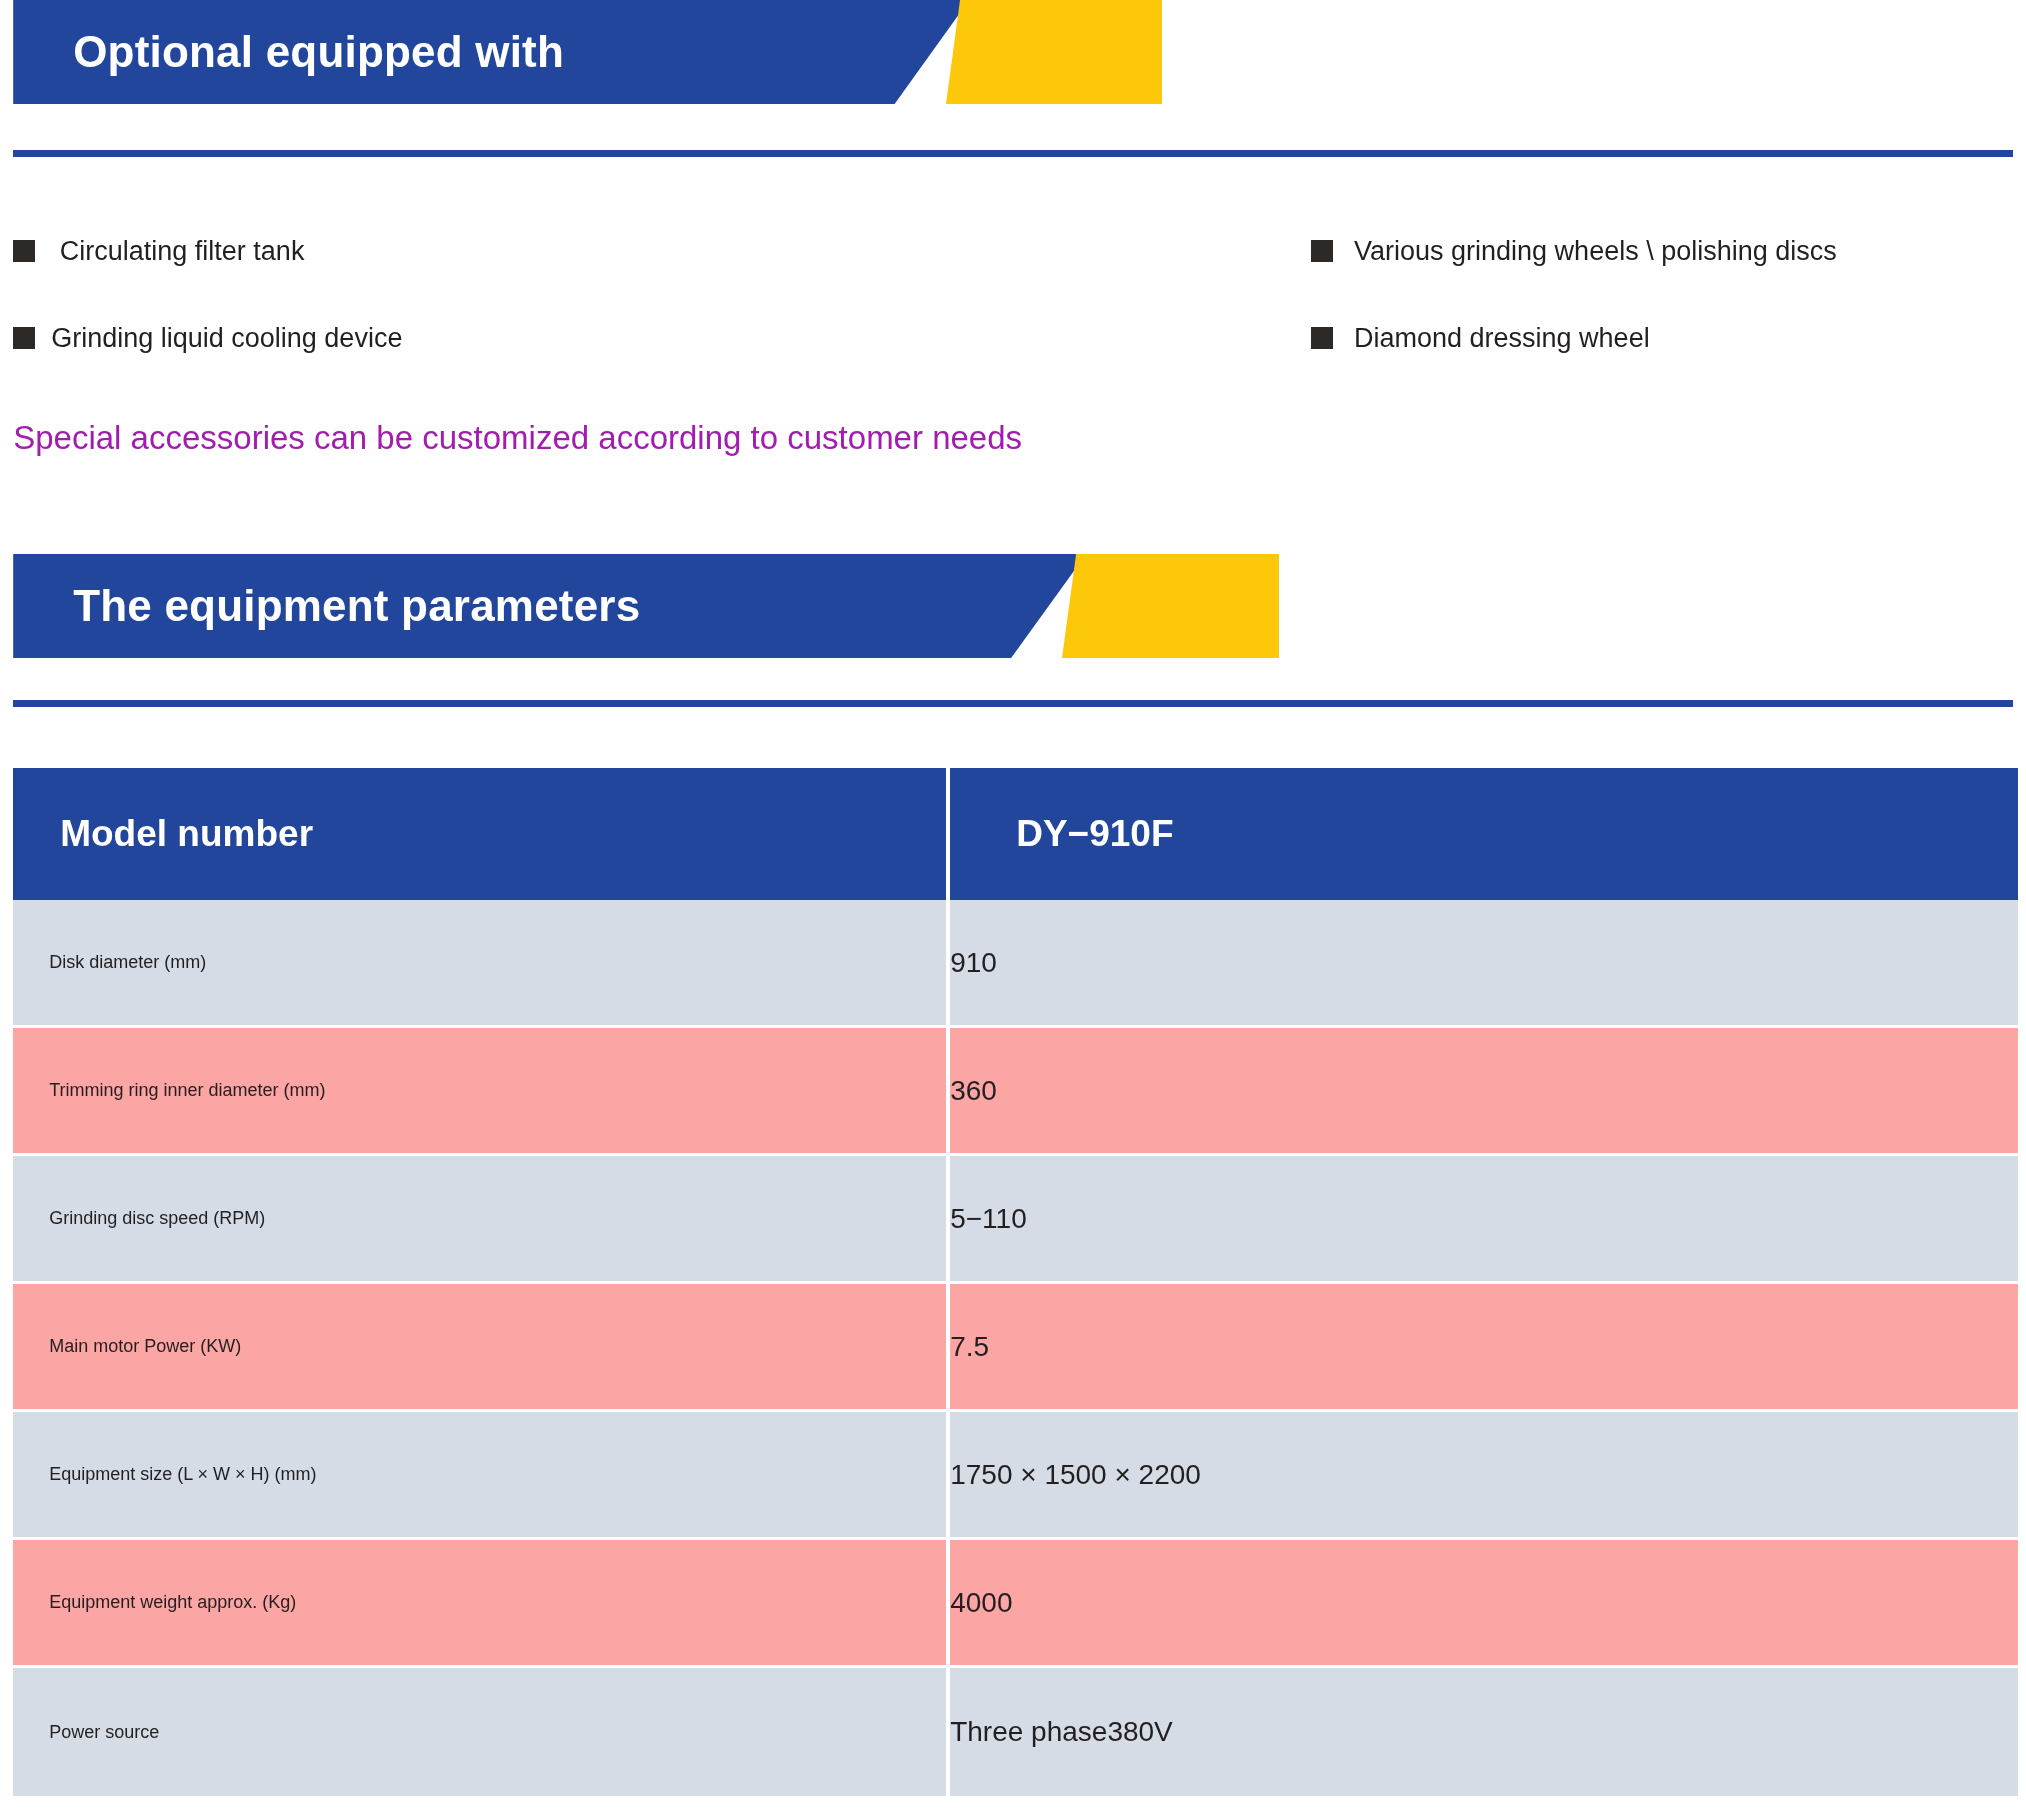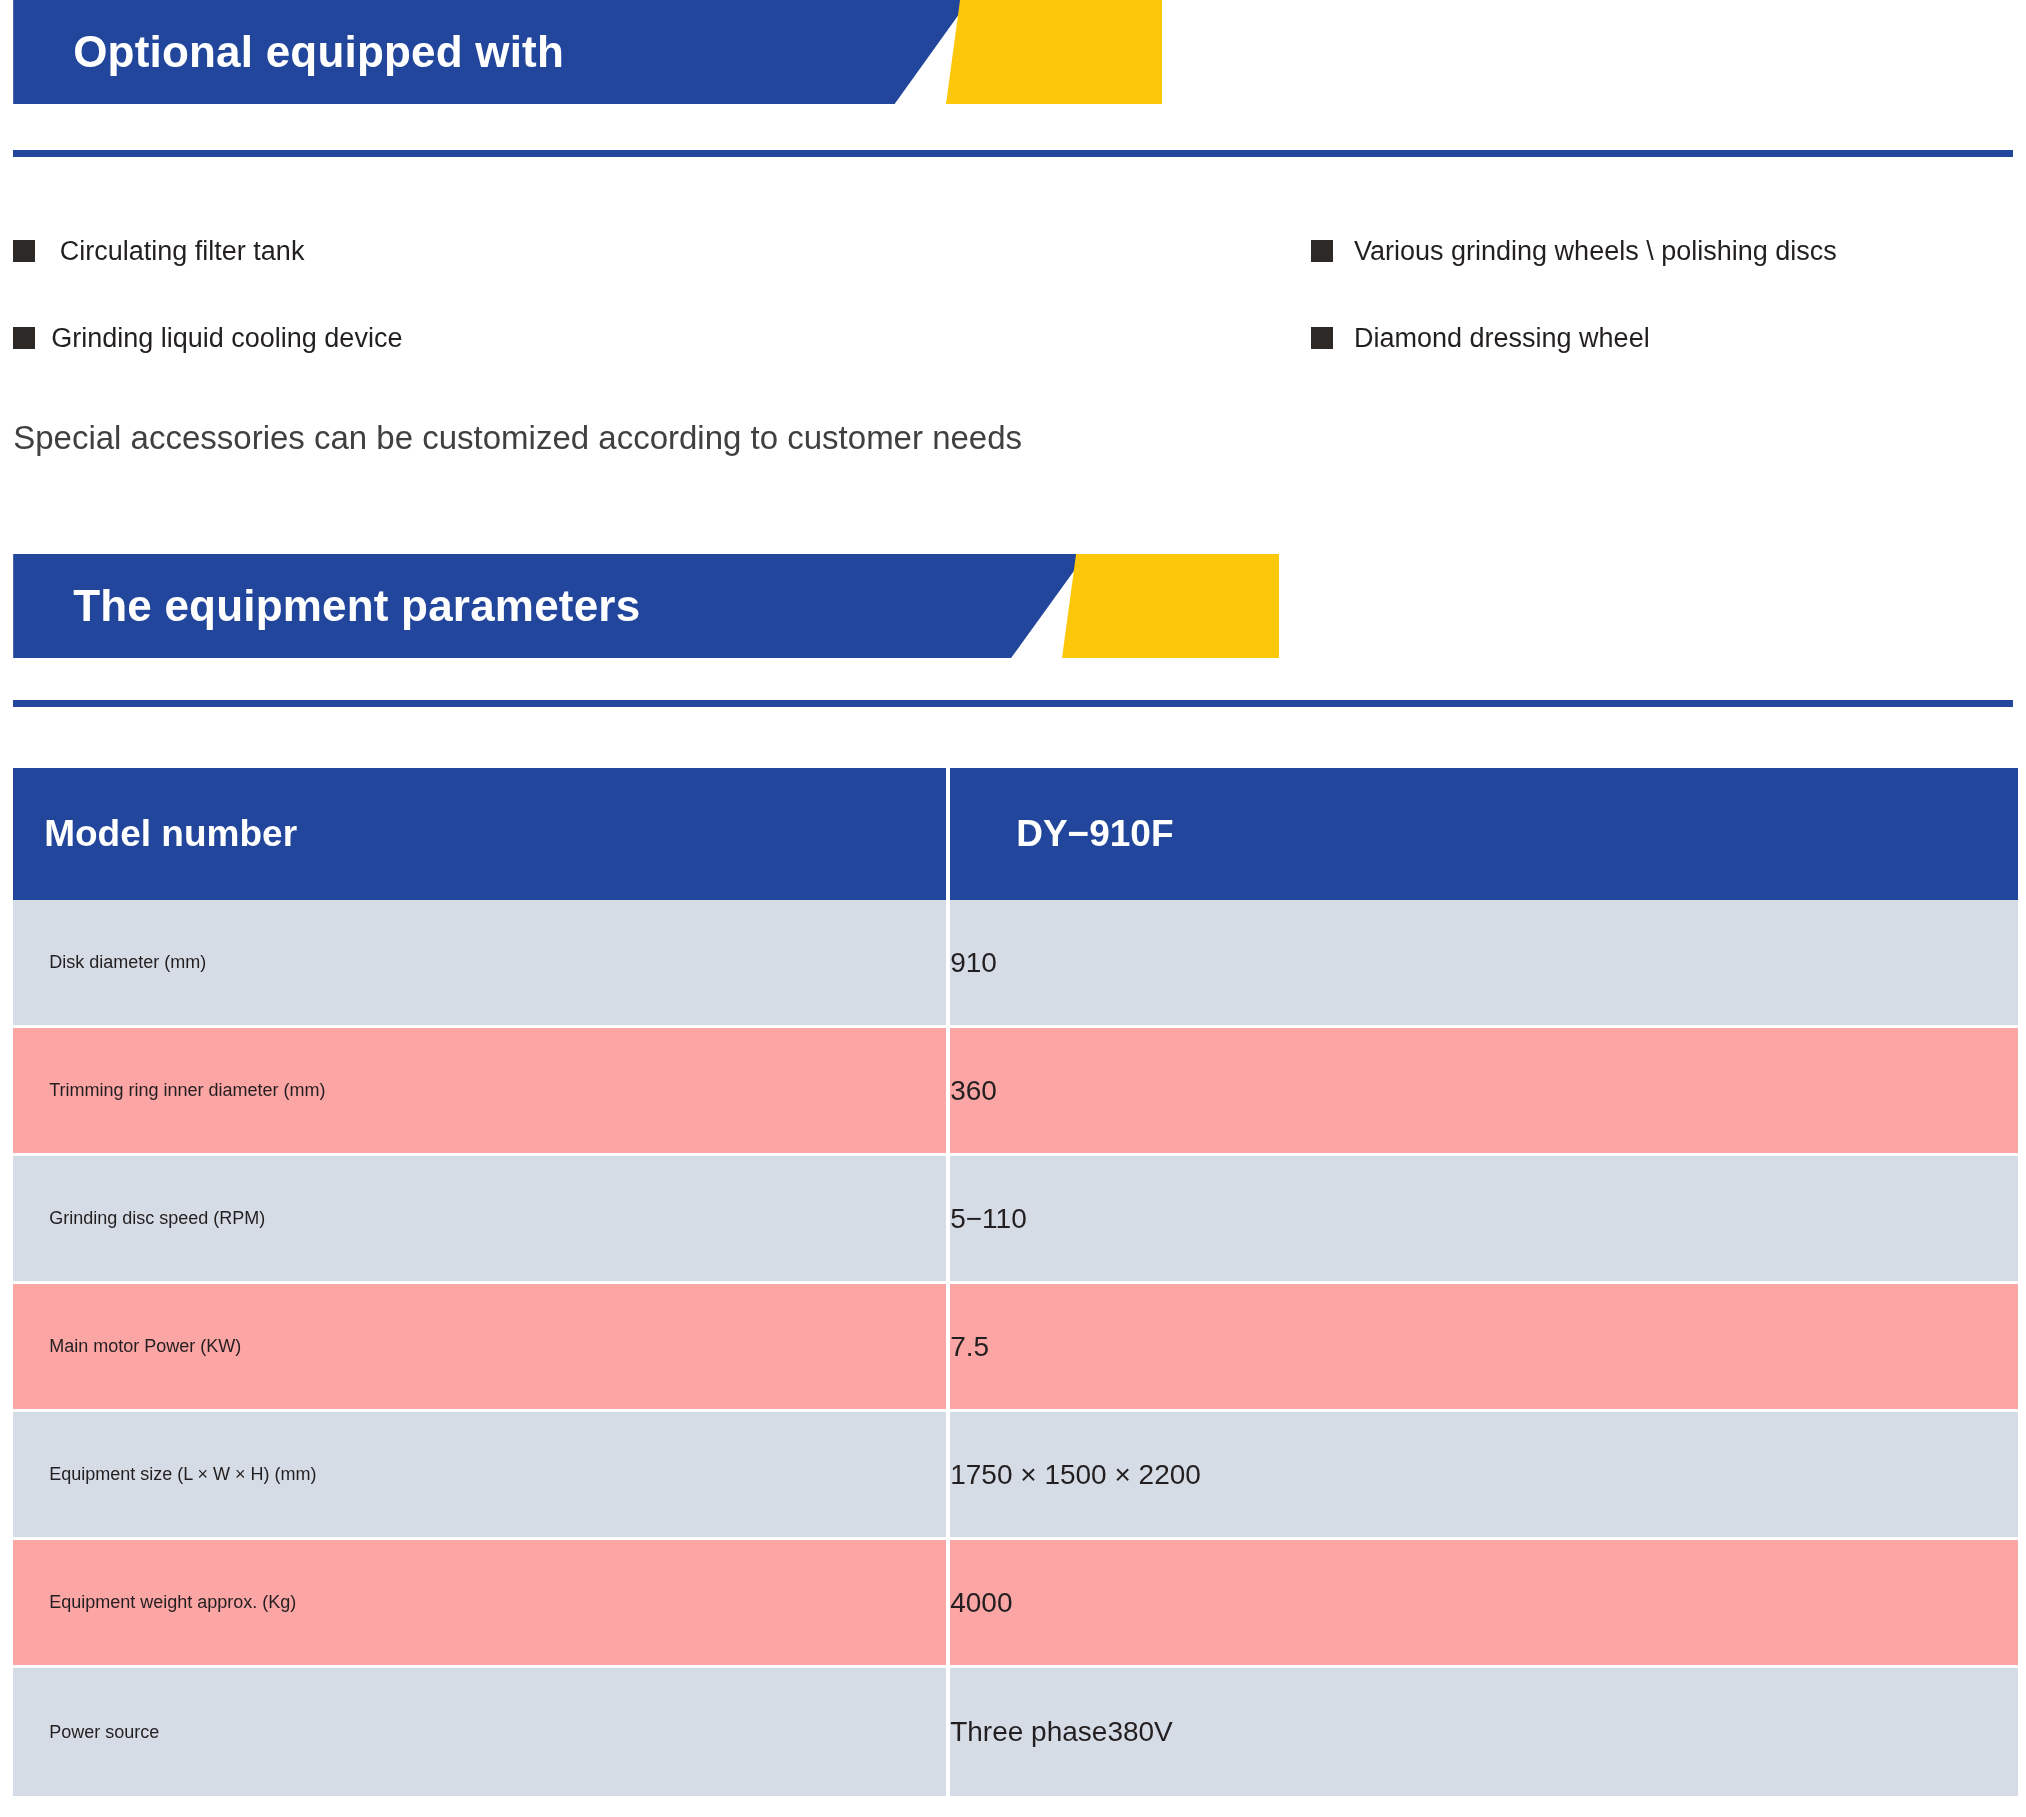--- a/index.html
+++ b/index.html
@@ -122,21 +122,21 @@
   .feature-col.left  .feature-item:nth-child(1) .feature-label { margin-left: 24.6px; }
   .feature-col.left  .feature-item:nth-child(2) .feature-label { margin-left: 16px; }
   .feature-col.right .feature-item .feature-label { margin-left: 21px; }
 
   .note-line {
     position: absolute;
     top: 419px;
     left: 13.2px;
     font-size: 33px;
     line-height: 38px;
-    color: #404040;
+    color: #a21caf;
     white-space: nowrap;
   }
 
   
   .spec-table {
     position: absolute;
     left: 13.2px;
     top: 768px;
     width: 2005px;
     border-collapse: separate;
@@ -154,21 +154,21 @@
     border: 0;
   }
 
   .spec-table thead th {
     height: 132px;
     background: #21469b;
     color: #ffffff;
     font-size: 37px;
     font-weight: bold;
   }
-  .spec-table thead th.th-label { padding-left: 31px; border-right: 4.7px solid #ffffff; }
+  .spec-table thead th.th-label { padding-left: 47px; border-right: 4.7px solid #ffffff; }
   .spec-table thead th.th-value { padding-left: 66px; }
 
   .spec-table tbody tr { height: 128px; }
   .spec-table tbody td {
     font-size: 18px;
     color: #231f20;
     border-bottom: 3.8px solid #ffffff;
   }
   .spec-table tbody td.cell-label {
     padding-left: 36px;

